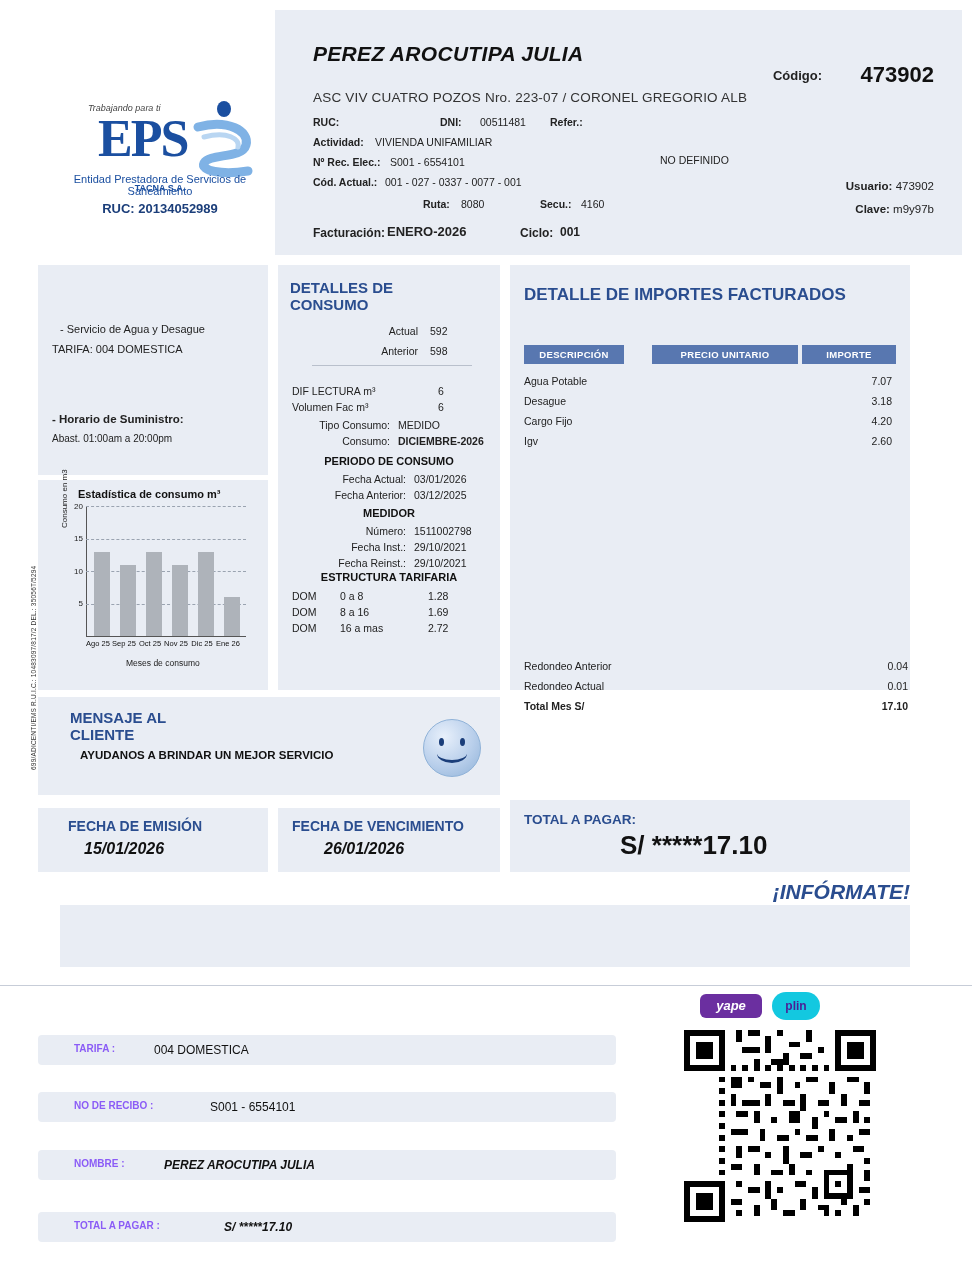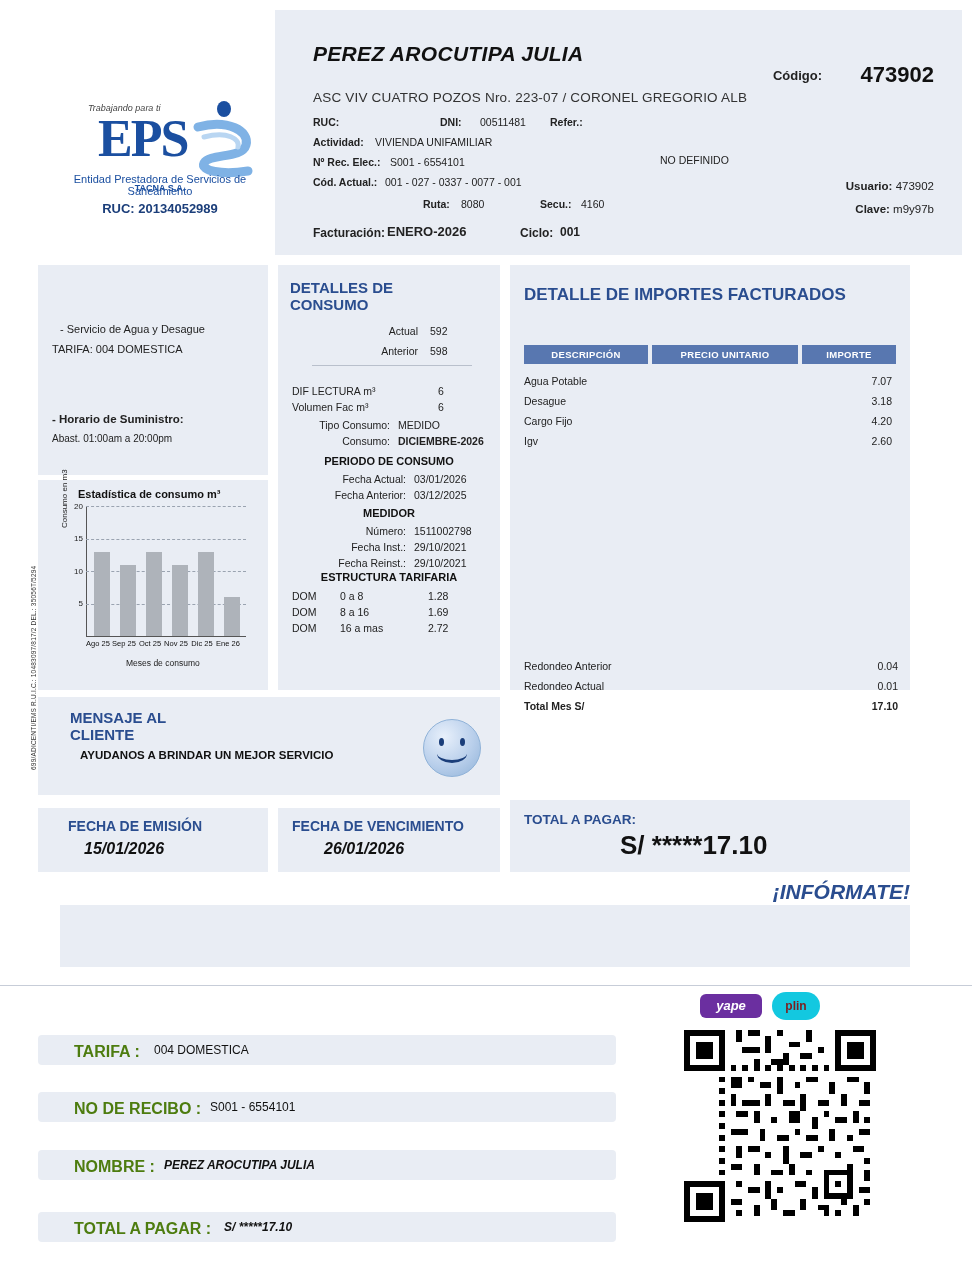--- a/index.html
+++ b/index.html
@@ -84,21 +84,21 @@
   .c-hr{position:absolute;left:34px;width:160px;border-top:1px solid #b9c0cc;}
 
   
   .p-importes{left:510px;top:265px;width:400px;height:425px;background:#e9edf4;}
   .imp-title{position:absolute;left:14px;top:20px;font-size:17px;font-weight:bold;color:#2a4d8f;line-height:20px;}
   .imp-head{position:absolute;top:345px;height:19px;background:#5877b0;color:#fff;font-size:9.5px;font-weight:bold;
             display:flex;align-items:center;justify-content:center;letter-spacing:.3px;}
   .imp-row-desc{position:absolute;left:14px;font-size:10.5px;color:#222;}
   .imp-row-amt{position:absolute;right:18px;font-size:10.5px;color:#222;text-align:right;}
   .imp-foot-lbl{position:absolute;left:14px;font-size:10.5px;color:#222;}
-  .imp-foot-amt{position:absolute;right:12px;font-size:10.5px;color:#222;padding-left:20px;}
+  .imp-foot-amt{position:absolute;right:2px;font-size:10.5px;color:#222;padding-left:20px;}
   .bold{font-weight:bold;}
 
   
   .p-mensaje{left:38px;top:697px;width:462px;height:98px;}
   .p-mensaje .panel-title{position:absolute;left:32px;top:12px;}
   .msg-text{position:absolute;left:42px;top:52px;font-size:11.5px;font-weight:bold;color:#111;}
   .smiley{position:absolute;left:385px;top:22px;width:56px;height:56px;border-radius:50%;
           background:radial-gradient(circle at 36% 30%, #e8f0fb 0%, #b9cfeb 55%, #8fb2d8 100%);
           border:1px solid #8fb2d8;}
   .smiley .eye{position:absolute;top:18px;width:5px;height:8px;border-radius:50%;background:#1b3e7a;}
@@ -127,29 +127,29 @@
     position:absolute;left:30px;top:770px;
     font-size:6.5px;color:#333;white-space:nowrap;
     transform:rotate(-90deg);transform-origin:left top;
     letter-spacing:.2px;
   }
 
   .hr-main{position:absolute;left:0;top:985px;width:972px;border-top:1px solid #c7cdd8;}
 
   
   .stub-row{position:absolute;left:38px;height:30px;width:578px;background:#e9edf4;border-radius:4px;}
-  .stub-lbl{position:absolute;left:36px;top:8px;font-size:16px;font-weight:bold;color:#4d7c0f;}
+  .stub-lbl{position:absolute;left:36px;top:8px;font-size:10px;font-weight:bold;color:#8b5cf6;}
   .stub-val{position:absolute;top:8px;font-size:12px;color:#111;}
   .stub-val.it{font-style:italic;font-weight:bold;}
 
   .pay-logos{position:absolute;left:700px;top:992px;width:120px;height:32px;}
   .yape{position:absolute;left:0;top:2px;width:62px;height:24px;border-radius:6px;background:#6b2fa0;
         color:#fff;font-size:13px;font-weight:bold;font-style:italic;text-align:center;line-height:24px;}
   .plin{position:absolute;left:72px;top:0;width:48px;height:28px;border-radius:14px;background:#13c8e0;
-        color:#7f1d1d;font-size:12px;font-weight:bold;text-align:center;line-height:28px;}
+        color:#4c1d95;font-size:12px;font-weight:bold;text-align:center;line-height:28px;}
 
   .qr{position:absolute;left:684px;top:1030px;width:192px;height:192px;}
 </style>
 </head>
 <body>
 
 <div class="page">
 
   <div class="header">
     <div class="cust-name">PEREZ AROCUTIPA JULIA</div>
@@ -292,21 +292,21 @@
     <div class="c-val" style="left:150px;top:341px;">1.69</div>
 
     <div class="c-val" style="left:14px;top:357px;">DOM</div>
     <div class="c-val" style="left:62px;top:357px;">16 a mas</div>
     <div class="c-val" style="left:150px;top:357px;">2.72</div>
   </div>
 
   <div class="panel p-importes">
     <div class="imp-title" style="width:330px;">DETALLE DE IMPORTES FACTURADOS</div>
 
-    <div class="imp-head" style="left:14px;width:124px;top:80px;">DESCRIPCIÓN</div>
+    <div class="imp-head" style="left:14px;width:100px;top:80px;">DESCRIPCIÓN</div>
     <div class="imp-head" style="left:142px;width:146px;top:80px;">PRECIO UNITARIO</div>
     <div class="imp-head" style="left:292px;width:94px;top:80px;">IMPORTE</div>
 
     <div class="imp-row-desc" style="top:110px;">Agua Potable</div>
     <div class="imp-row-amt" style="top:110px;">7.07</div>
     <div class="imp-row-desc" style="top:130px;">Desague</div>
     <div class="imp-row-amt" style="top:130px;">3.18</div>
     <div class="imp-row-desc" style="top:150px;">Cargo Fijo</div>
     <div class="imp-row-amt" style="top:150px;">4.20</div>
     <div class="imp-row-desc" style="top:170px;">Igv</div>

